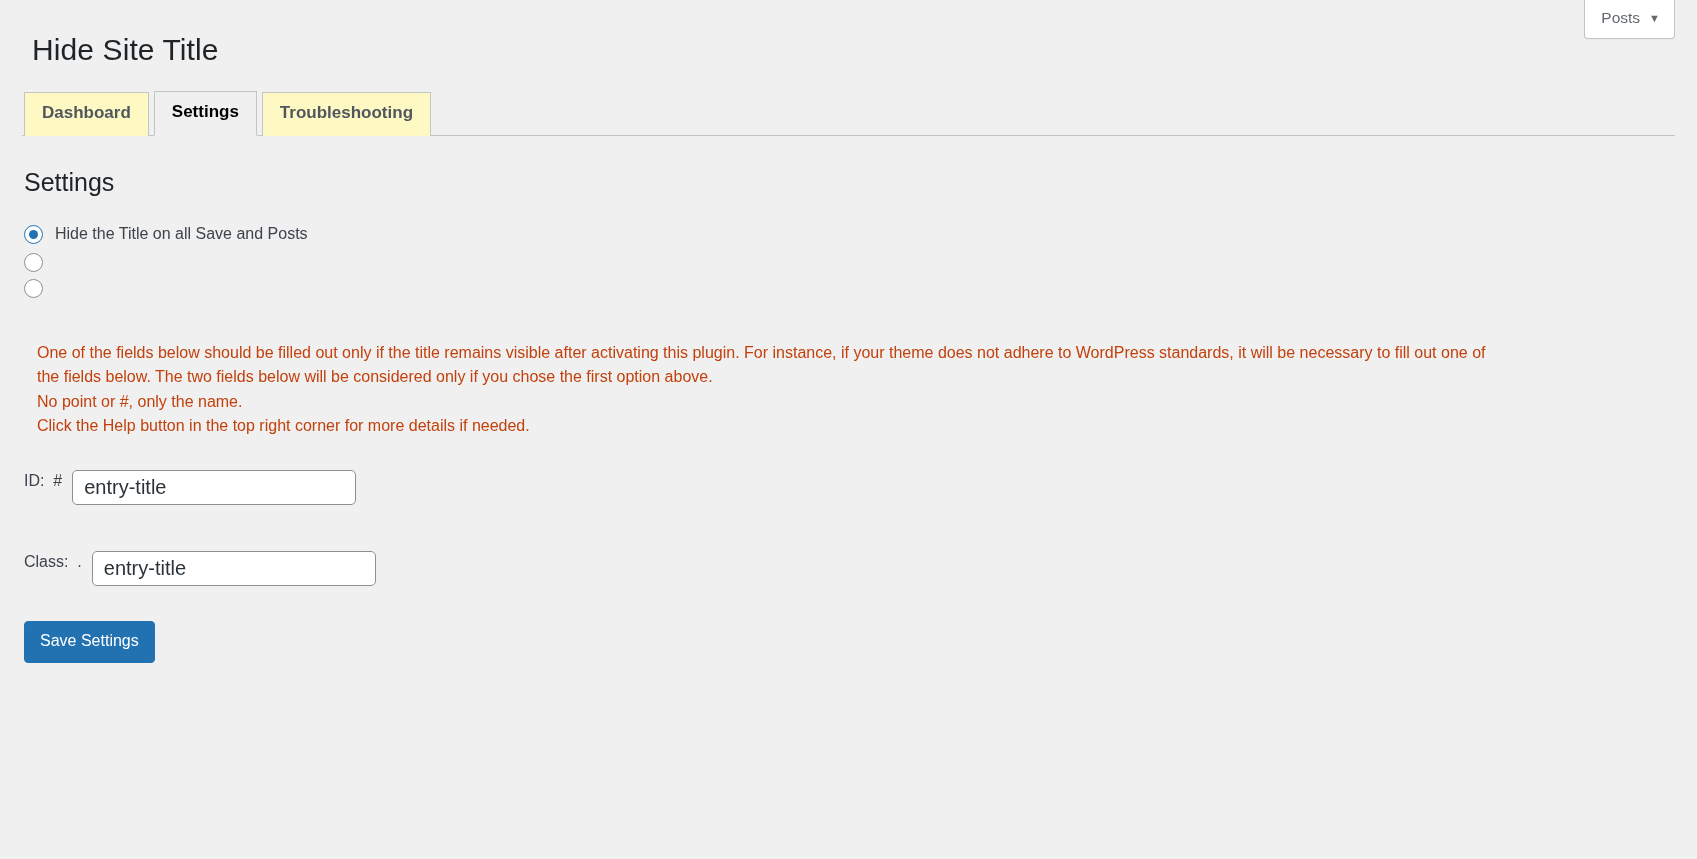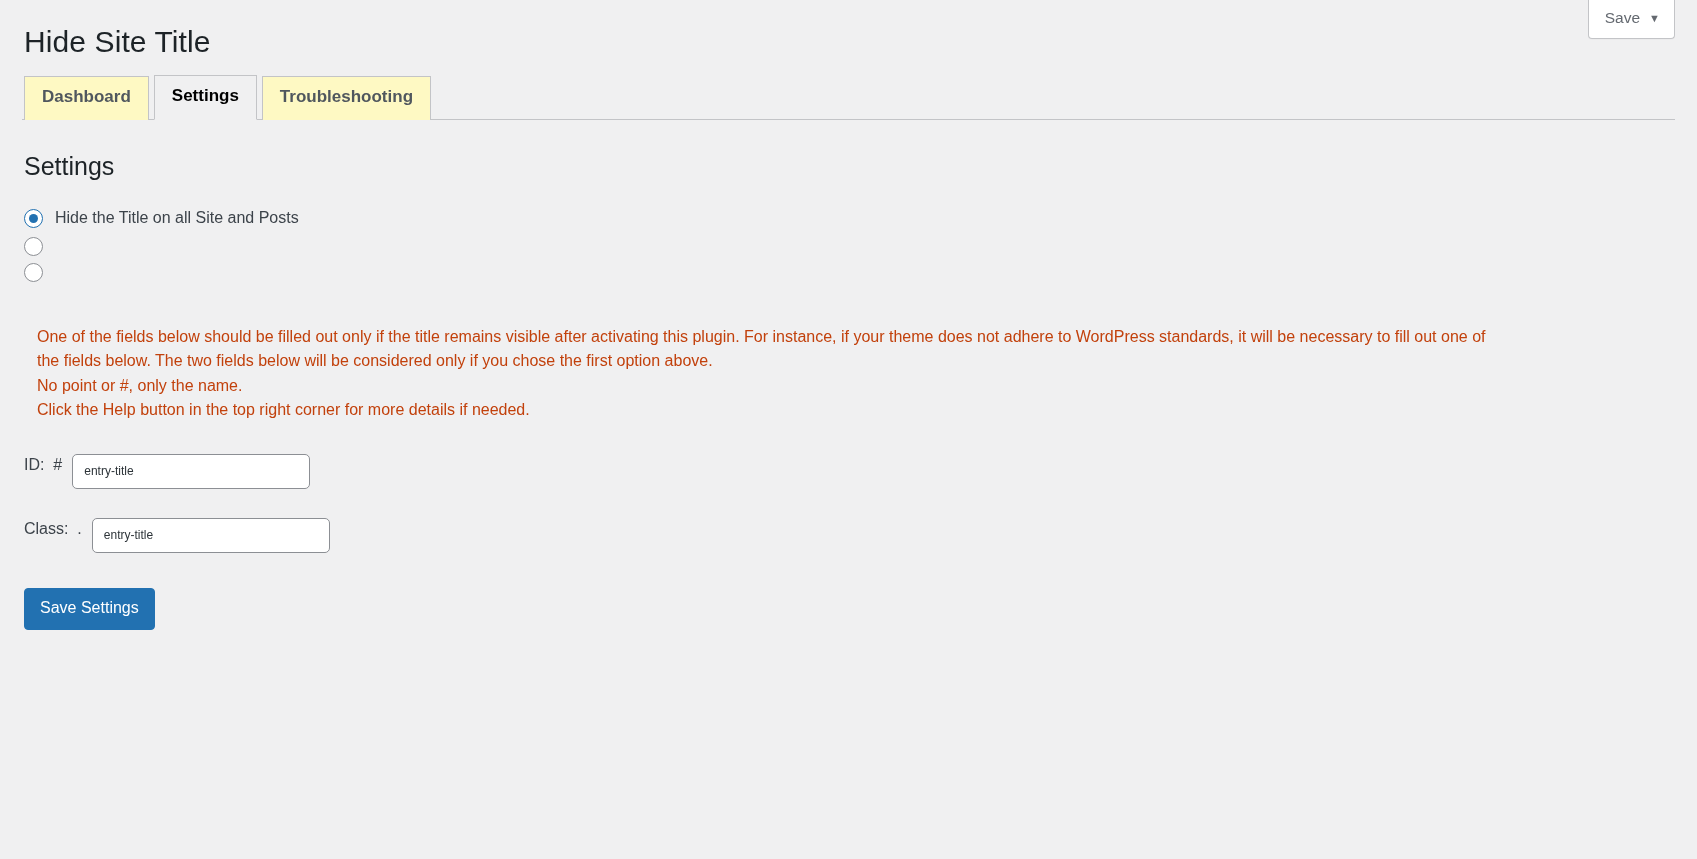--- a/index.html
+++ b/index.html
@@ -50,21 +50,21 @@
   .page {
     padding: 0 22px;
     position: relative;
   }
 
   
   h1.site-title {
     font-size: 30px;
     font-weight: 400;
     color: #1d2327;
-    margin: 0;
+    margin: 8px;
     padding: 22px 0 14px 2px;
     line-height: 1.3;
     letter-spacing: 0.1px;
   }
 
   
   .nav-tabs {
     display: flex;
     align-items: flex-end;
     border-bottom: 1px solid #c3c4c7;
@@ -158,38 +158,38 @@
     max-width: 1530px;
   }
   .description .line { display: block; }
 
   
   .field-row {
     display: flex;
     padding-left: 2px;
   }
   .field-row.id-row { margin-top: 32px; }
-  .field-row.class-row { margin-top: 29px; }
+  .field-row.class-row { margin-top: 46px; }
 
   .field-label {
     font-size: 16px;
     color: #3c434a;
     white-space: pre;
     margin-right: 10px;
     line-height: 1.4;
   }
   .text-input {
     font-family: "Liberation Sans", sans-serif;
-    font-size: 12px;
+    font-size: 20px;
     color: #2c3338;
     background: #ffffff;
     border: 1px solid #8c8f94;
     border-radius: 5px;
     padding: 7px 10px 8px 11px;
-    width: 238px;
+    width: 284px;
     box-sizing: border-box;
     height: 35px;
     line-height: 1.2;
     outline: none;
   }
 
   
   .submit-wrap {
     padding: 35px 0 0 2px;
   }
@@ -204,42 +204,42 @@
     cursor: pointer;
     line-height: 1.2;
     text-align: center;
   }
 </style>
 </head>
 <body>
 
 <div class="help-wrap">
   <div class="help-button">
-    <span>Save</span>
+    <span>Posts</span>
     <span class="help-caret">▼</span>
   </div>
 </div>
 
 <div class="page">
 
   <h1 class="site-title">Hide Site Title</h1>
 
   <nav class="nav-tabs">
     <a class="nav-tab">Dashboard</a>
     <a class="nav-tab active">Settings</a>
     <a class="nav-tab">Troubleshooting</a>
   </nav>
 
   <h2 class="section-title">Settings</h2>
 
   <div class="radio-list">
 
     <div class="radio-row checked">
       <span class="radio-mark"></span>
-      <span class="radio-label">Hide the Title on all Site and Posts</span>
+      <span class="radio-label">Hide the Title on all Save and Posts</span>
     </div>
 
     <div class="radio-row">
       <span class="radio-mark"></span>
     </div>
 
     <div class="radio-row">
       <span class="radio-mark"></span>
     </div>
 

